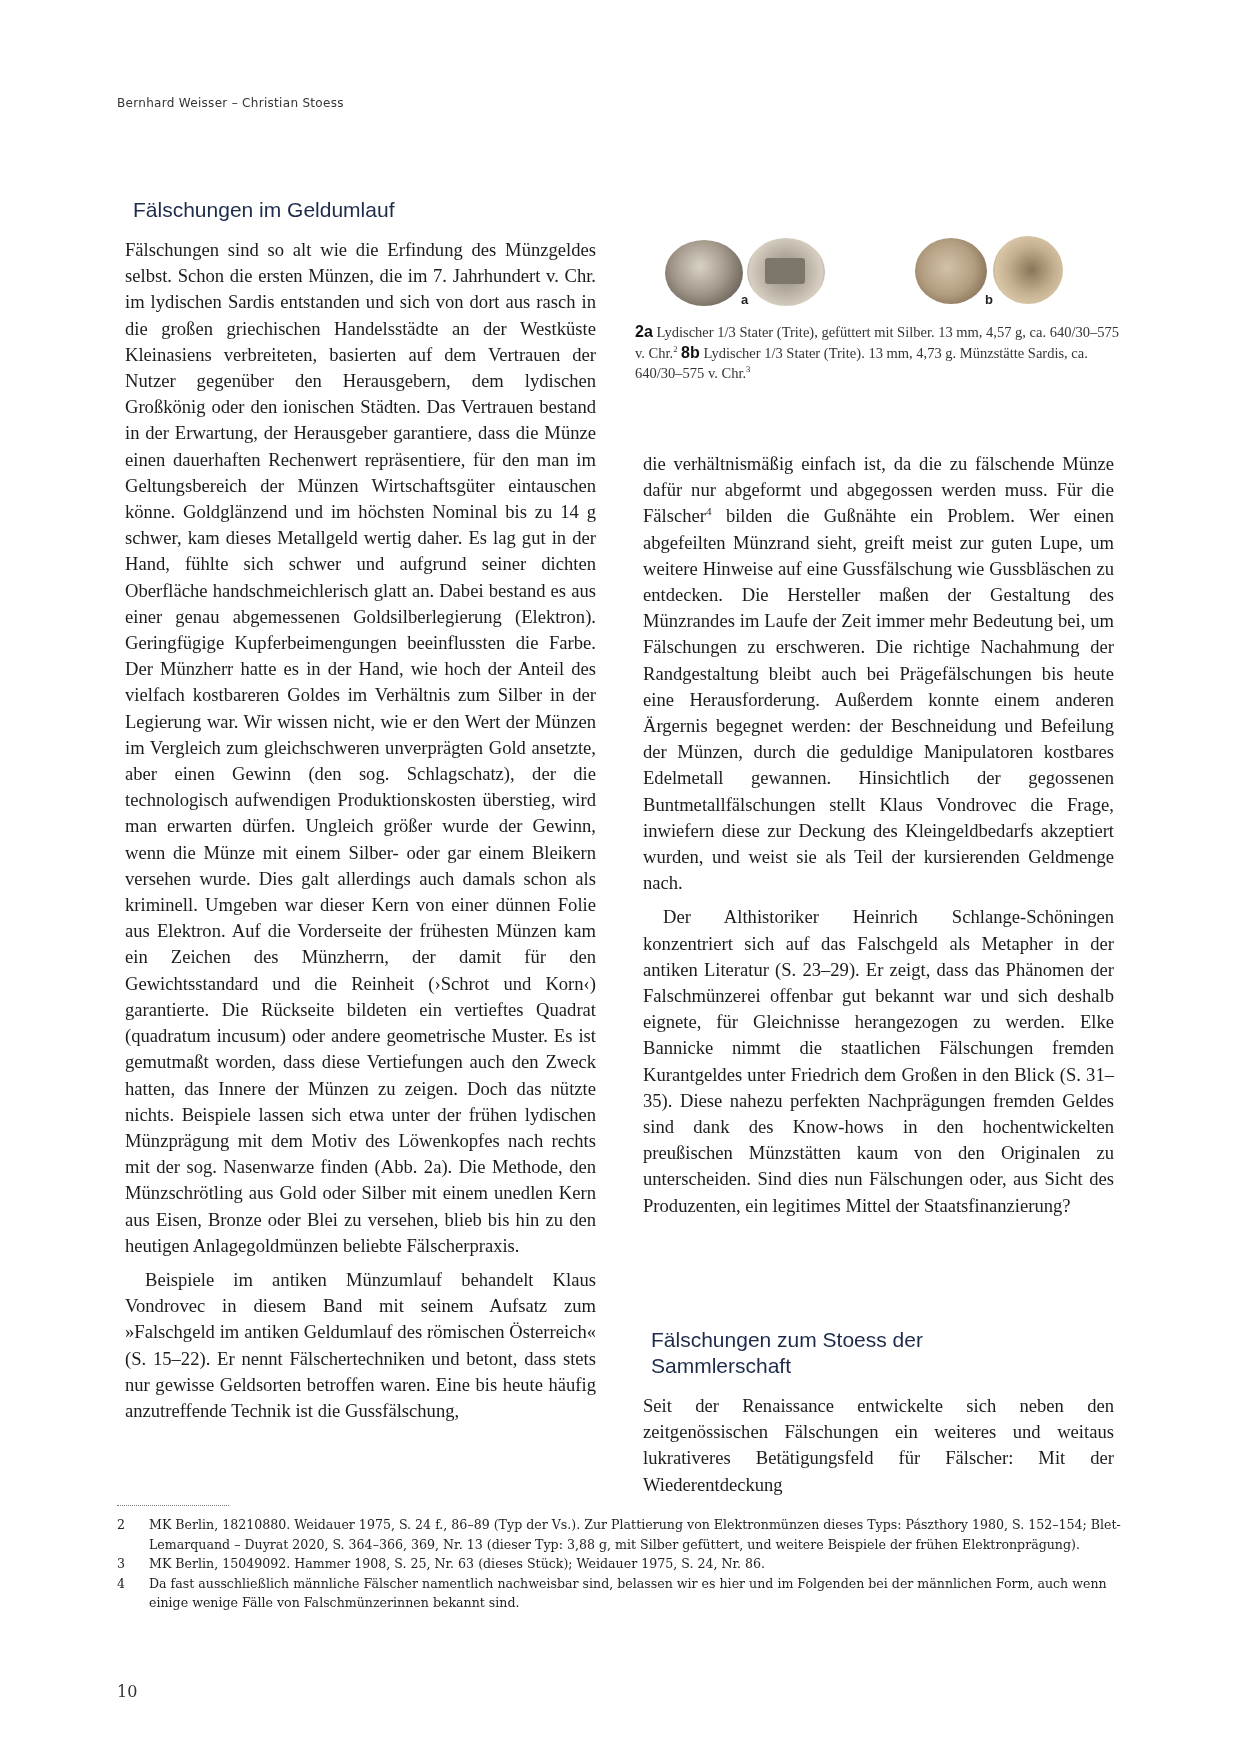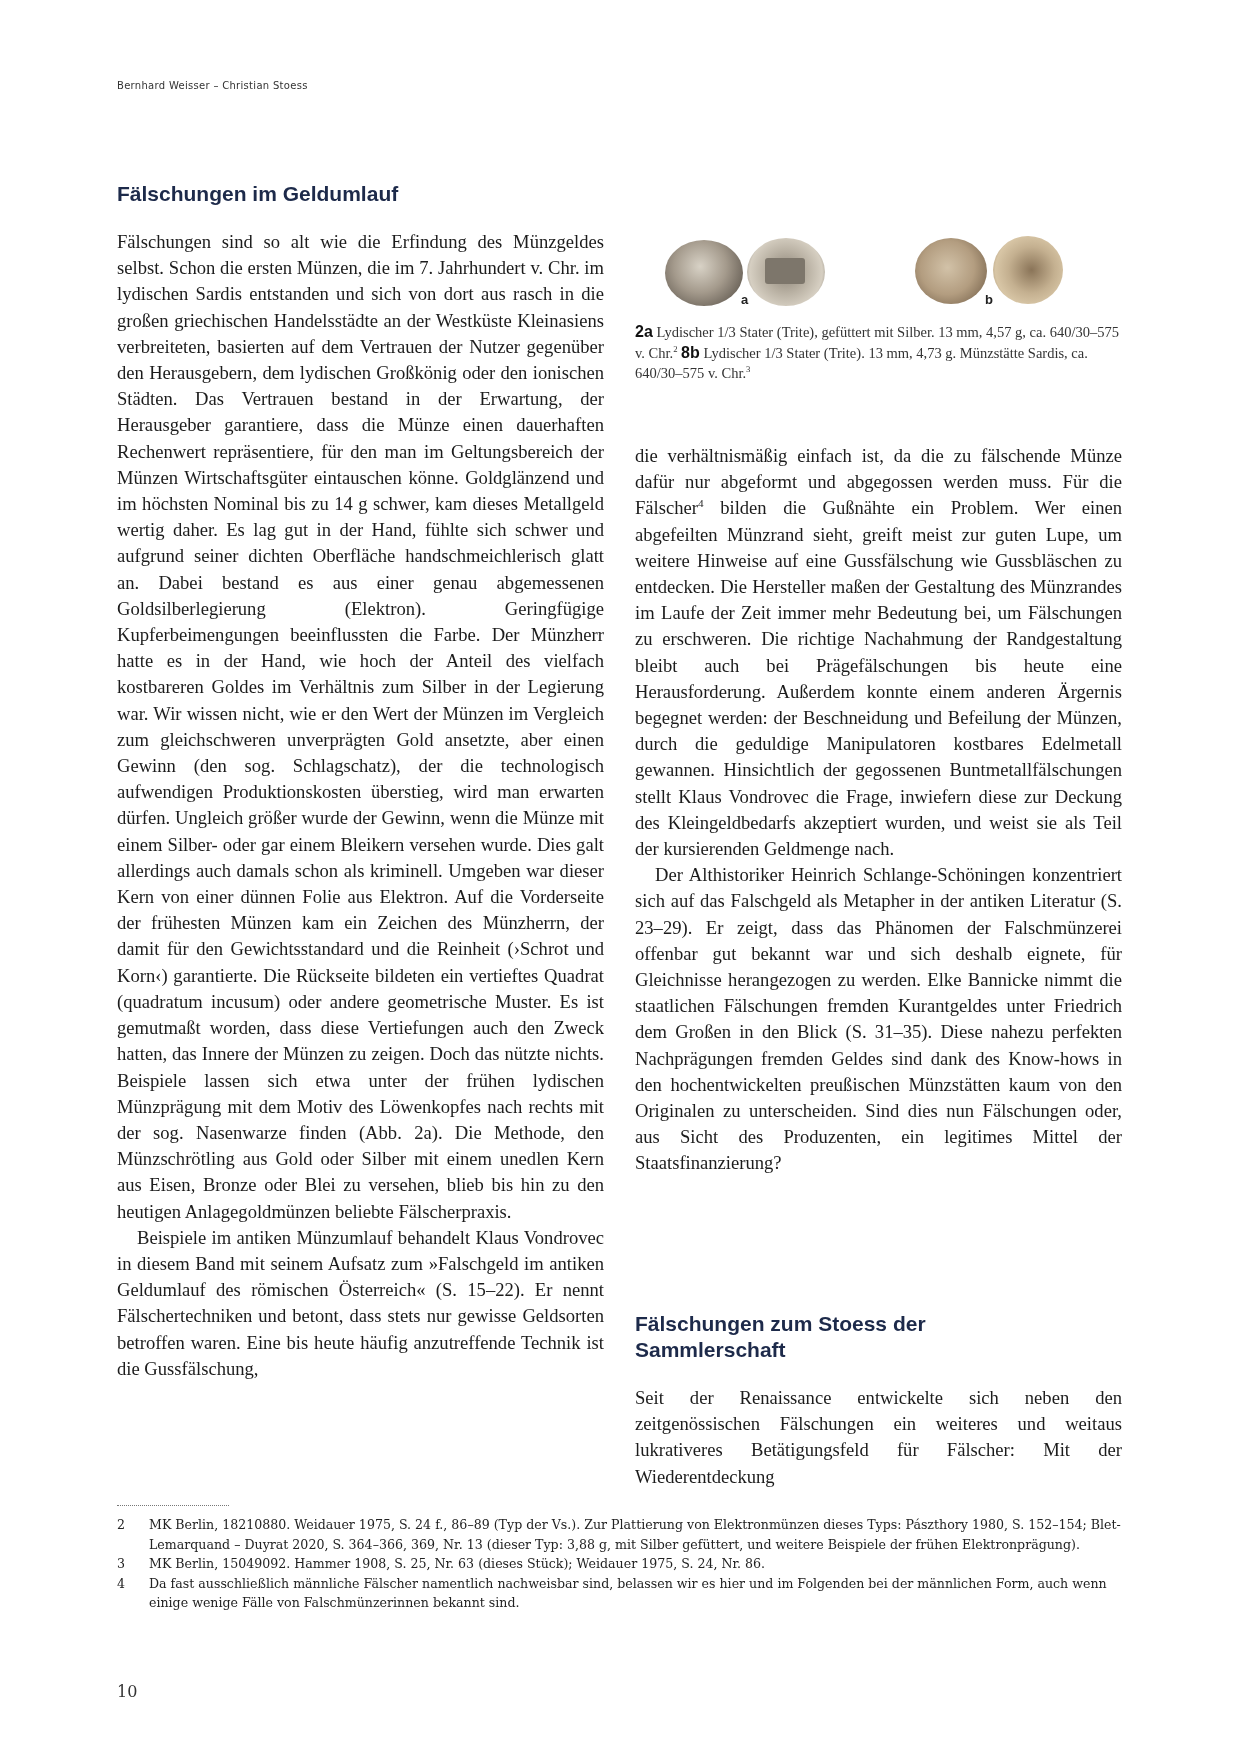--- a/index.html
+++ b/index.html
@@ -1,22 +1,22 @@
 <!DOCTYPE html>
 <html><head>
 <meta charset="utf-8">
 <style>
   html, body { margin: 0; padding: 0; background: #ffffff; }
   body { width: 1241px; height: 1754px; position: relative; overflow: hidden; color: #1c1c1c; }
-  .running-head { position: absolute; left: 117px; top: 80px; font-family: "DejaVu Sans", sans-serif; font-size: 10px; letter-spacing: 0.3px; color: #333; }
-  .h2 { position: absolute; font-family: "Liberation Sans", sans-serif; font-weight: bold; color: #1d2a4a; font-size: 21px; line-height: 26px; margin: 0; }
+  .running-head { position: absolute; left: 117px; top: 96px; font-family: "DejaVu Sans", sans-serif; font-size: 12px; letter-spacing: 0.3px; color: #333; }
+  .h2 { position: absolute; font-family: "Liberation Sans", sans-serif; font-weight: normal; color: #1d2a4a; font-size: 21px; line-height: 26px; margin: 16px; }
   .h2.first { left: 117px; top: 181px; }
   .h2.second { left: 635px; top: 1311px; width: 400px; }
   .col { position: absolute; font-family: "Liberation Serif", serif; font-size: 18.6px; line-height: 26.2px; text-align: justify; hyphens: manual; }
-  .col p { margin: 0; }
+  .col p { margin: 8px; }
   .col p.indent { text-indent: 20px; }
   .col.left { left: 117px; top: 229px; width: 487px; }
   .col.right1 { left: 635px; top: 443px; width: 487px; }
   .col.right2 { left: 635px; top: 1385px; width: 487px; }
   .figure { position: absolute; left: 635px; top: 232px; width: 487px; height: 80px; }
   .coin { position: absolute; border-radius: 50%; }
   .coin.c1 { left: 30px; top: 8px; width: 78px; height: 66px; background: radial-gradient(circle at 45% 40%, #d8d2c6 0%, #a49a8c 45%, #6a6258 80%, #4b443c 100%); }
   .coin.c2 { left: 112px; top: 6px; width: 78px; height: 68px; background: radial-gradient(circle at 50% 50%, #8c8478 0%, #b8b0a2 40%, #d6cfc2 70%, #5a534a 100%); }
   .coin.c2::after { content: ""; position: absolute; left: 18px; top: 20px; width: 40px; height: 26px; background: #7d766b; border-radius: 3px; }
   .coin.c3 { left: 280px; top: 6px; width: 72px; height: 66px; background: radial-gradient(circle at 45% 45%, #d2c2a8 0%, #b39d80 50%, #7e6a52 85%, #5a4a38 100%); }

